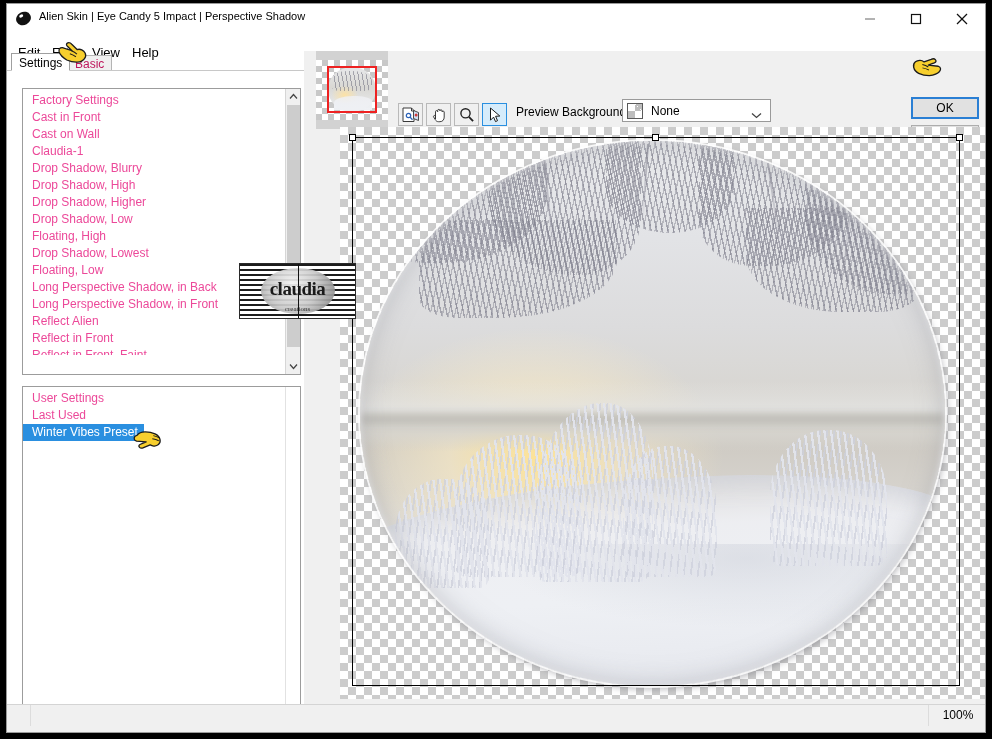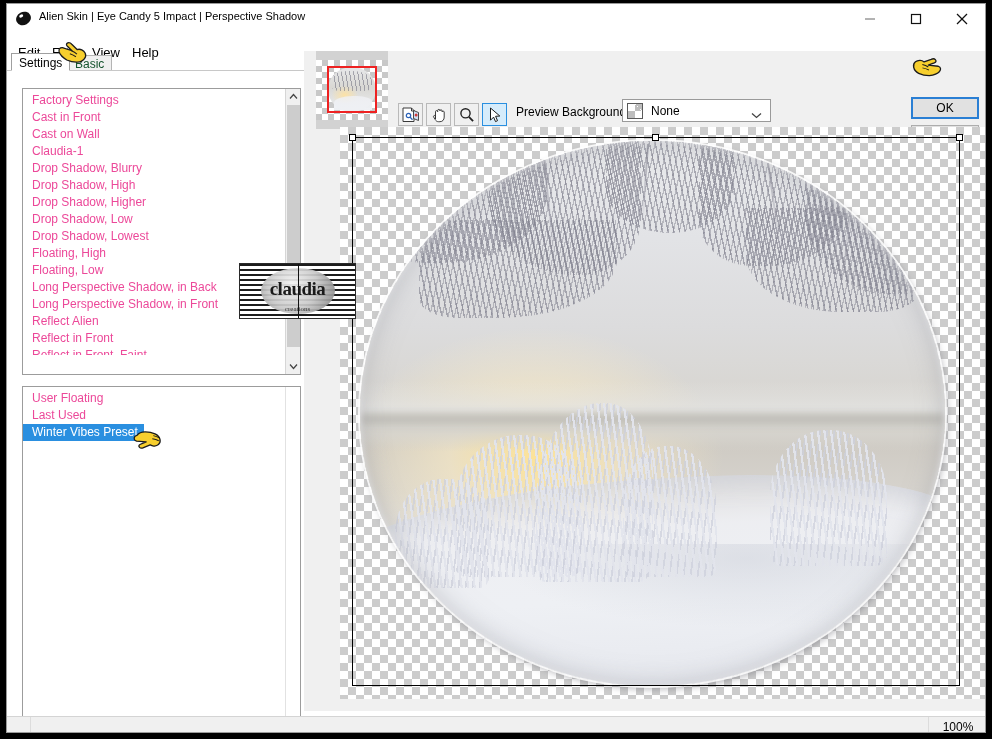--- a/index.html
+++ b/index.html
@@ -85,21 +85,21 @@
     border: 1px solid #a0a0a0;
     border-bottom: 1px solid #ffffff;
     z-index: 3;
   }
   .tab.inactive {
     left: 60px;
     top: 4px; height: 17px; line-height: 16px;
     background: #f0f0f0;
     border: 1px solid #b4b4b4;
     border-bottom: none;
-    color: #14532d;
+    color: #be185d;
   }
 
   
   .left-panel {
     position: absolute; left: 0; top: 66px;
     width: 297px; height: 641px;
     background: #ffffff;
     border-top: 1px solid #c8c8c8;
     box-sizing: border-box;
   }
@@ -411,21 +411,21 @@
     white-space: nowrap;
   }
   .wm-vline {
     position: absolute; left: 50%; top: 0; bottom: 0;
     width: 1px; background: #111;
   }
 
   
   .statusbar {
     position: absolute; left: 0; bottom: 0;
-    width: 100%; height: 16px;
+    width: 100%; height: 28px;
     background: #f0f0f0;
     border-top: 1px solid #d4d4d4;
     box-sizing: border-box;
   }
   .sb-cell {
     position: absolute; top: 0; height: 21px;
     border-right: 1px solid #dcdcdc;
     box-sizing: border-box;
   }
   #sb-left  { left: 0;   width: 24px; }
@@ -490,22 +490,22 @@
     <div class="listbox" id="factory-list">
       <div class="list-inner">
         <div class="list-item first">Factory Settings</div>
         <div class="list-item">Cast in Front</div>
         <div class="list-item">Cast on Wall</div>
         <div class="list-item">Claudia-1</div>
         <div class="list-item">Drop Shadow, Blurry</div>
         <div class="list-item">Drop Shadow, High</div>
         <div class="list-item">Drop Shadow, Higher</div>
         <div class="list-item">Drop Shadow, Low</div>
+        <div class="list-item">Floating, High</div>
         <div class="list-item">Drop Shadow, Lowest</div>
-        <div class="list-item">Floating, High</div>
         <div class="list-item">Floating, Low</div>
         <div class="list-item">Long Perspective Shadow, in Back</div>
         <div class="list-item">Long Perspective Shadow, in Front</div>
         <div class="list-item">Reflect Alien</div>
         <div class="list-item">Reflect in Front</div>
         <div class="list-item clipped">Reflect in Front, Faint</div>
       </div>
       <div class="vscroll">
         <div class="vs-arrow up">
           <svg width="9" height="7" viewBox="0 0 9 7">
@@ -516,21 +516,21 @@
         <div class="vs-arrow down">
           <svg width="9" height="7" viewBox="0 0 9 7">
             <polyline points="1,1.5 4.5,5.5 8,1.5" fill="none" stroke="#444" stroke-width="1.2"></polyline>
           </svg>
         </div>
       </div>
     </div>
 
     <div class="listbox" id="user-list">
       <div class="list-inner">
-        <div class="list-item first">User Floating</div>
+        <div class="list-item first">User Settings</div>
         <div class="list-item">Last Used</div>
         <div style="padding-left:0">
           <span class="list-item selected">Winter Vibes Preset</span>
         </div>
       </div>
       <div class="vscroll" style="background:#ffffff;border-left:1px solid #e2e2e2;"></div>
     </div>
 
   </div>
 

